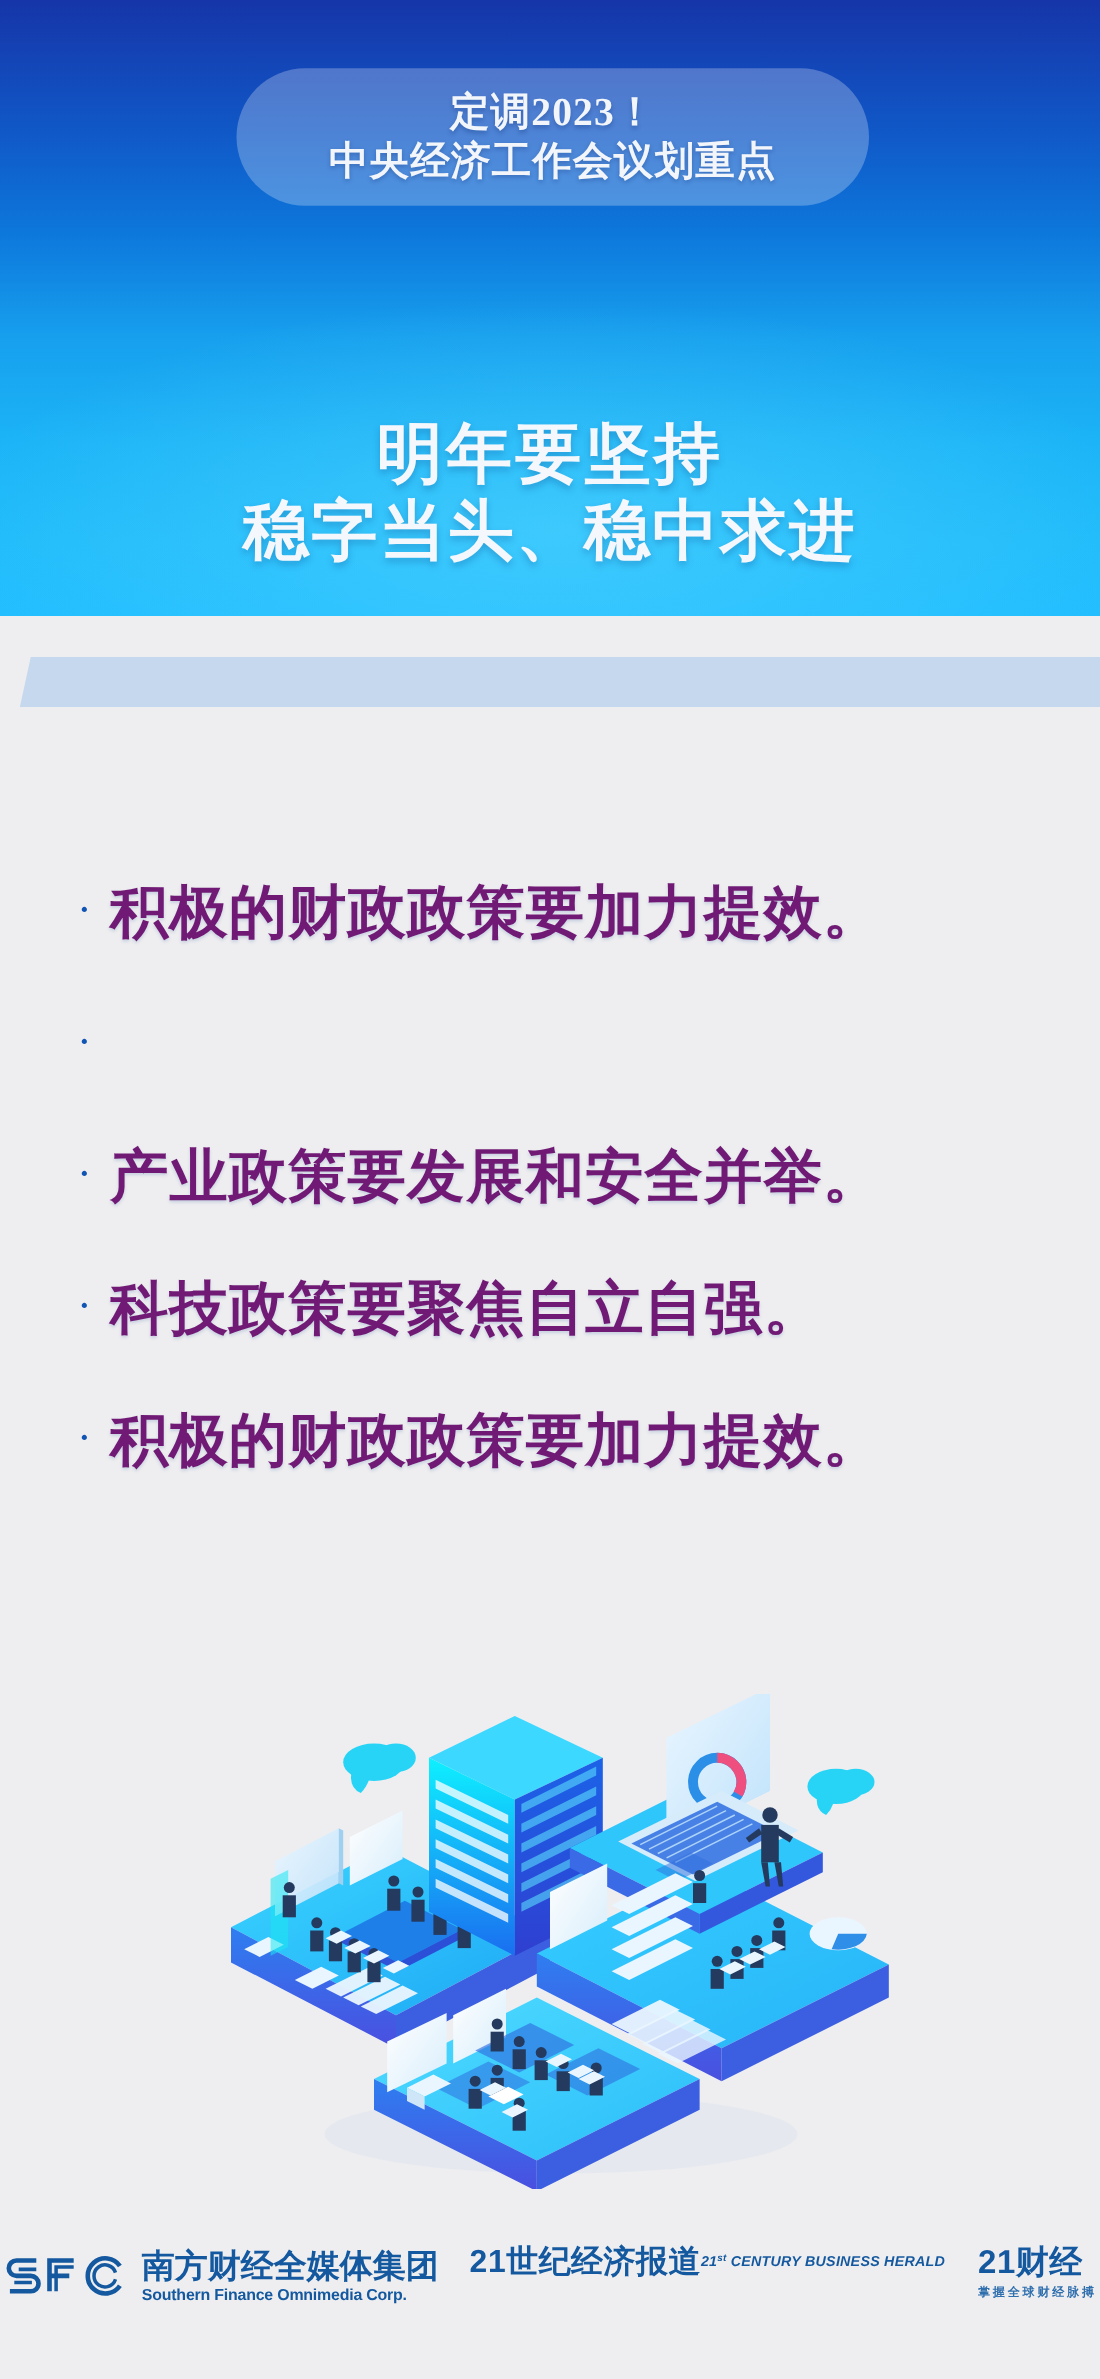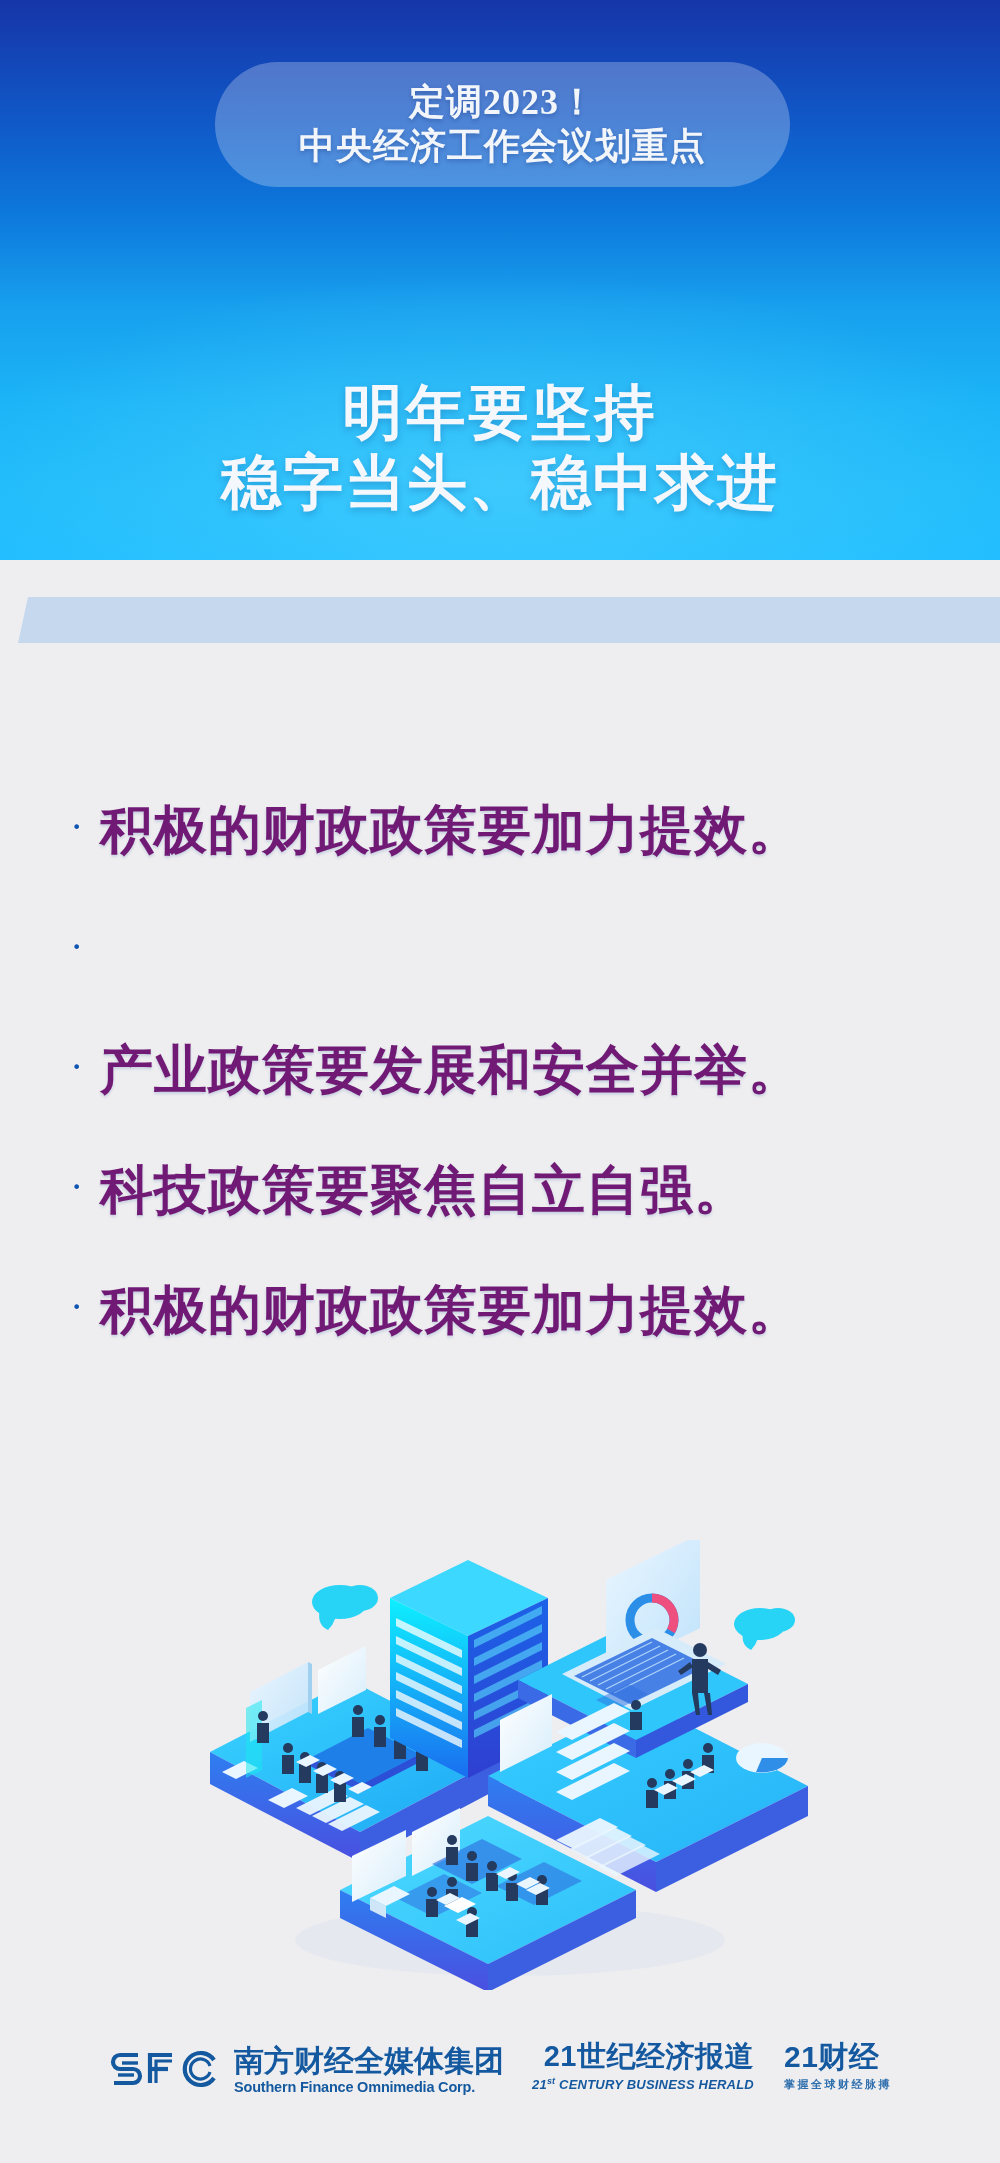--- a/index.html
+++ b/index.html
@@ -168,21 +168,21 @@
     letter-spacing: 0px;
   }
   .sfc-en {
     font-family: "Liberation Sans", sans-serif;
     font-size: 14.5px;
     font-weight: bold;
     color: #14599f;
     margin-top: 4px;
     letter-spacing: -0.2px;
   }
-  .logo-herald { display: flex; flex-direction: column; line-height: 1; margin-left: 6px; align-items: flex-end; }
+  .logo-herald { display: flex; line-height: 1; margin-left: 6px; }
   .herald-cn {
     font-family: "Liberation Sans", sans-serif;
     font-size: 29px;
     font-weight: bold;
     color: #14599f;
     letter-spacing: 0.5px;
   }
   .herald-en {
     font-family: "Liberation Sans", sans-serif;
     font-size: 13px;

